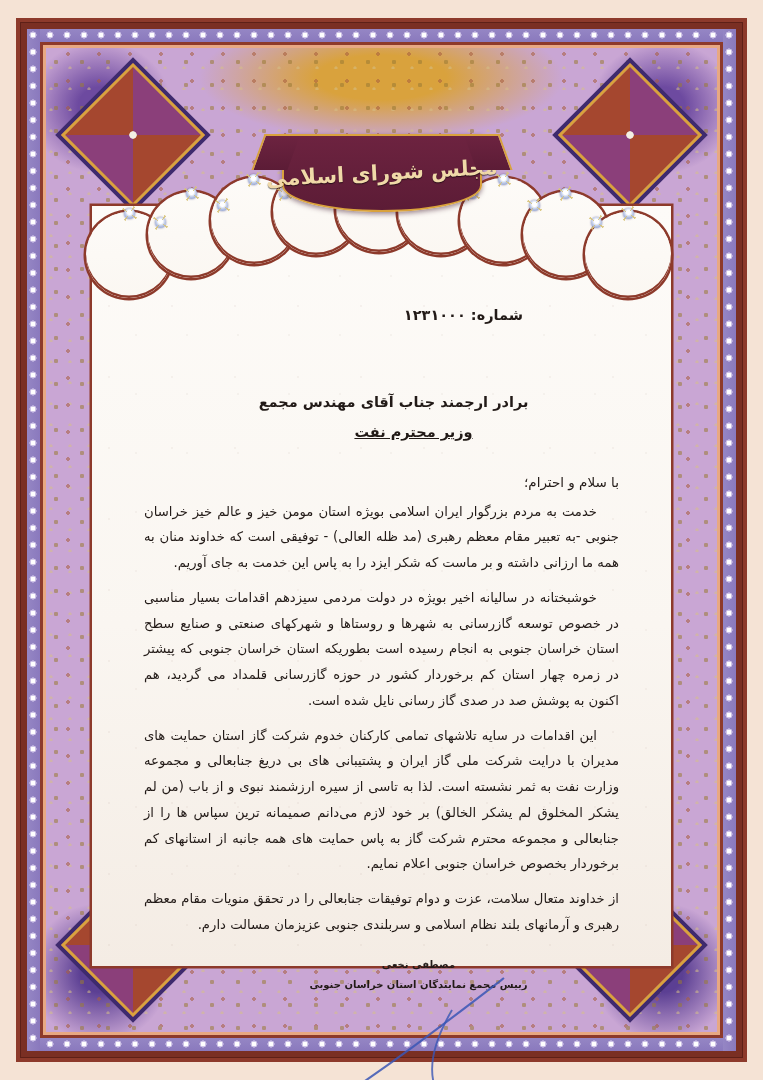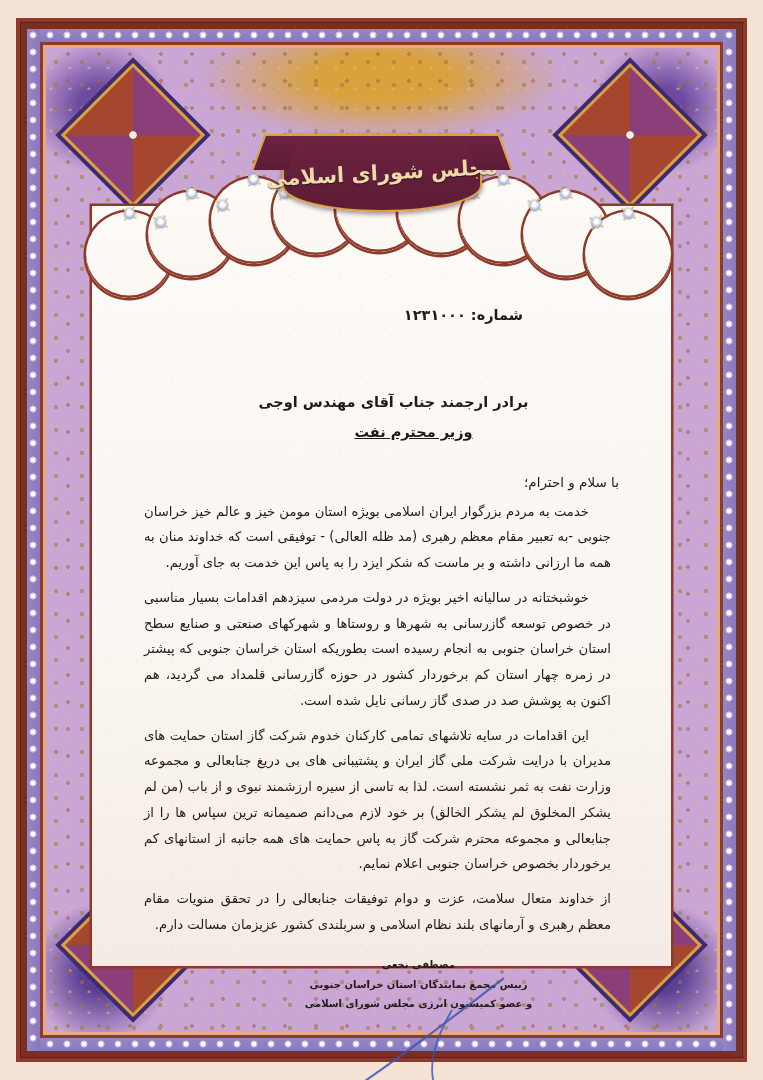--- a/index.html
+++ b/index.html
@@ -119,21 +119,21 @@
 
   .meta{margin-right:96px;margin-top:44px;font-size:14.5px;font-weight:700;line-height:1.85;}
   .meta div{white-space:nowrap;}
 
   .recipient{margin-top:58px;text-align:center;padding-left:24px;
      font-size:14.5px;font-weight:700;line-height:2.1;}
   .recipient .l2{padding-left:40px;text-decoration:underline;}
 
   .greet{margin-top:26px;text-align:right;padding-left:14px;font-size:13.5px;}
 
-  p.body{font-size:13.2px;line-height:1.95;text-align:justify;margin:9px 8px 0 0;
+  p.body{font-size:13.2px;line-height:1.95;text-align:justify;margin:9px 0 0 0;
      text-indent:22px;}
   p.body.last{text-indent:0;}
 
   .sign{margin-top:18px;text-align:center;padding-left:74px;
      font-size:10px;font-weight:700;line-height:1.95;}
 
   
   .ink{position:absolute;left:60px;top:770px;width:360px;height:200px;z-index:9;
        pointer-events:none;}
 </style>
@@ -192,35 +192,34 @@
         </div>
 
         <div class="paper">
           <div class="content">
 
             <div class="meta">
               <div>شماره: ۱۲۳۱۰۰۰</div>
             </div>
 
             <div class="recipient">
-              <div>برادر ارجمند جناب آقای مهندس اوجی</div>
+              <div>برادر ارجمند جناب آقای مهندس مجمع</div>
               <div class="l2">وزیر محترم نفت</div>
             </div>
 
             <div class="greet">با سلام و احترام؛</div>
 
             <p class="body">خدمت به مردم بزرگوار ایران اسلامی بویژه استان مومن خیز و عالم خیز خراسان جنوبی -به تعبیر مقام معظم رهبری (مد ظله العالی) - توفیقی است که خداوند منان به همه ما ارزانی داشته و بر ماست که شکر ایزد را به پاس این خدمت به جای آوریم.</p>
             <p class="body">خوشبختانه در سالیانه اخیر بویژه در دولت مردمی سیزدهم اقدامات بسیار مناسبی در خصوص توسعه گازرسانی به شهرها و روستاها و شهرکهای صنعتی و صنایع سطح استان خراسان جنوبی به انجام رسیده است بطوریکه استان خراسان جنوبی که پیشتر در زمره چهار استان کم برخوردار کشور در حوزه گازرسانی قلمداد می گردید، هم اکنون به پوشش صد در صدی گاز رسانی نایل شده است.</p>
             <p class="body">این اقدامات در سایه تلاشهای تمامی کارکنان خدوم شرکت گاز استان حمایت های مدیران با درایت شرکت ملی گاز ایران و پشتیبانی های بی دریغ جنابعالی و مجموعه وزارت نفت به ثمر نشسته است. لذا به تاسی از سیره ارزشمند نبوی و از باب (من لم یشکر المخلوق لم یشکر الخالق) بر خود لازم می‌دانم صمیمانه ترین سپاس ها را از جنابعالی و مجموعه محترم شرکت گاز به پاس حمایت های همه جانبه از استانهای کم برخوردار بخصوص خراسان جنوبی اعلام نمایم.</p>
-            <p class="body last">از خداوند متعال سلامت، عزت و دوام توفیقات جنابعالی را در تحقق منویات مقام معظم رهبری و آرمانهای بلند نظام اسلامی و سربلندی کشور عزیزمان مسالت دارم.</p>
+            <p class="body last">از خداوند متعال سلامت، عزت و دوام توفیقات جنابعالی را در تحقق منویات مقام معظم رهبری و آرمانهای بلند نظام اسلامی و سربلندی جنوبی عزیزمان مسالت دارم.</p>
 
             <div class="sign">
               <div>مصطفی نخعی</div>
               <div>رییس مجمع نمایندگان استان خراسان جنوبی</div>
-              <div>و عضو کمیسیون انرژی مجلس شورای اسلامی</div>
             </div>
           </div>
 
           <svg class="ink" viewBox="0 0 360 200">
             <path d="M352 2 C300 42 230 96 160 140 C120 165 78 184 40 192" fill="none" stroke="#3a56b5" stroke-width="2.1" opacity=".85"></path>
             <path d="M300 34 C286 58 276 86 282 108 C288 128 306 130 312 114" fill="none" stroke="#3a56b5" stroke-width="1.9" opacity=".8"></path>
             <path d="M40 192 C18 186 6 170 16 156 C24 145 44 148 52 160" fill="none" stroke="#3a56b5" stroke-width="1.9" opacity=".8"></path>
             <path d="M120 150 C104 166 92 180 96 188" fill="none" stroke="#3a56b5" stroke-width="1.6" opacity=".7"></path>
           </svg>
 

